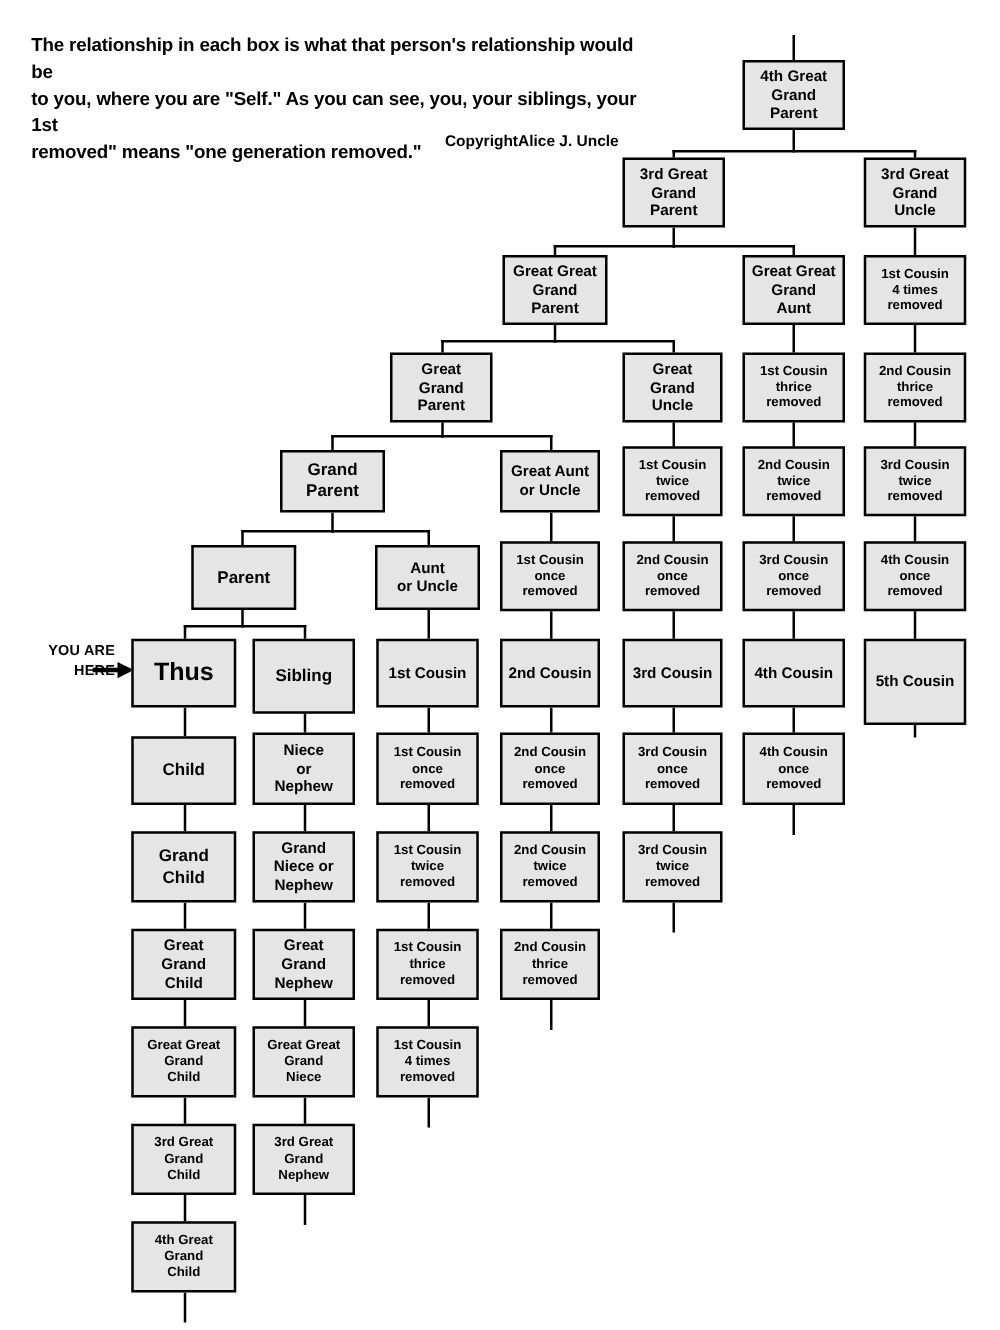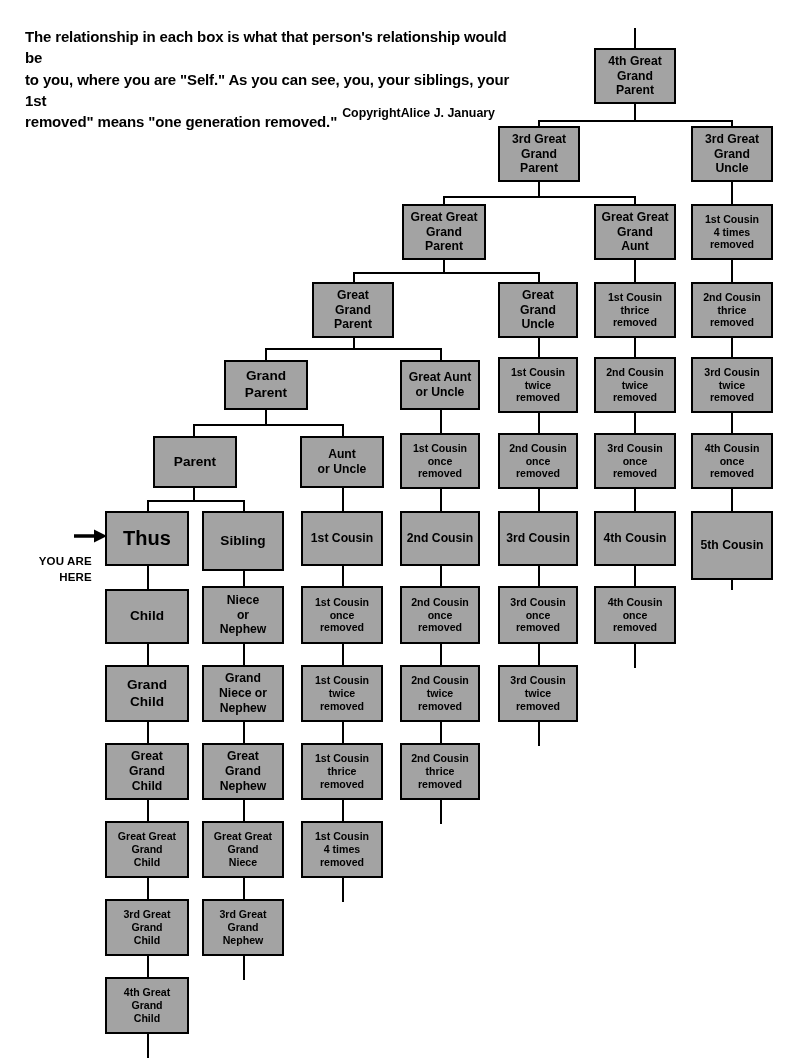--- a/index.html
+++ b/index.html
@@ -17,27 +17,27 @@
   .note p{margin:0;}
   .credit{
     position:absolute;left:25px;top:104px;width:470px;
     font-size:12.4px;font-weight:bold;line-height:1.50;text-align:right;
   }
   .credit div{margin:0;}
 
   .youare{
     position:absolute;left:12px;top:514px;width:80px;
     font-size:11.5px;font-weight:bold;line-height:1.35;
-    text-align:right;letter-spacing:0.2px;margin-top:40px;
+    text-align:right;letter-spacing:0.2px;
   }
 
   
   .box{
     position:absolute;box-sizing:border-box;
-    border:2.2px solid #000;background:#a3a3a3;
+    border:2.2px solid #000;background:#e5e5e5;
     display:flex;align-items:center;justify-content:center;
     text-align:center;font-weight:bold;color:#000;
     line-height:1.22;padding:1px 2px;
   }
   .box span{display:block;width:100%;}
   .t-sm{font-size:10.6px;}
   .t-md{font-size:12.2px;}
   .t-lg{font-size:13.6px;}
   .t-xl{font-size:20px;font-weight:bold;}
 
@@ -52,21 +52,21 @@
 <body>
 
 <div id="chart">
 
   <div class="note">
     <p>The relationship in each box is what that person's relationship would be</p>
     <p>to you, where you are "Self."  As you can see, you, your siblings, your 1st</p>
     <p>removed" means "one generation removed."</p>
   </div>
   <div class="credit">
-    <div>CopyrightAlice J. January</div>
+    <div>CopyrightAlice J. Uncle</div>
   </div>
 
   <div class="youare">
     <div>YOU ARE</div>
     <div>HERE</div>
   </div>
   <svg class="arrow" viewBox="0 0 34 16">
     <path d="M0 6.2 H20 V1.5 L33 8 L20 14.5 V9.8 H0 Z" fill="#000"></path>
   </svg>
 

